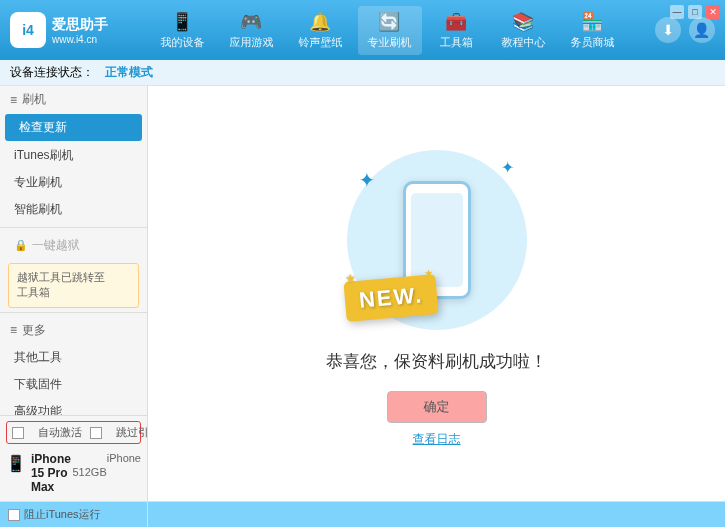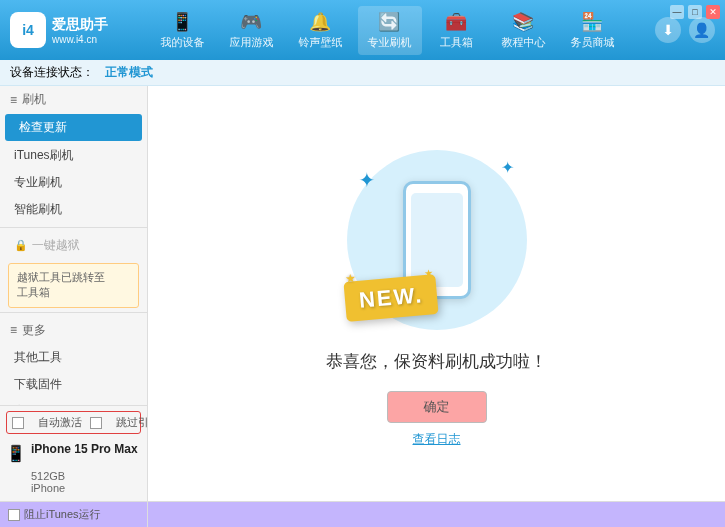--- a/index.html
+++ b/index.html
@@ -31,21 +31,21 @@
     .sidebar-divider { height: 1px; background: #ddd; margin: 4px 0; }
     .sidebar-disabled { padding: 5px 14px; color: #aaa; font-size: 12px; display: flex; align-items: center; }
     .sidebar-disabled .lock-icon { margin-right: 4px; font-size: 11px; }
     .sidebar-notice { margin: 4px 8px; padding: 6px 8px; background: #fff8e1; border: 1px solid #ffcc80; border-radius: 3px; font-size: 11px; color: #666; line-height: 1.4; }
     .success-illustration { display: flex; flex-direction: column; align-items: center; }
     .cb-item { display: flex; align-items: center; gap: 14px; cursor: pointer; }
     .cb-box { width: 12px; height: 12px; border: 1px solid #999; background: white; }
     .cb-label { font-size: 11px; color: #555; white-space: nowrap; }
     .device-row { display: flex; align-items: flex-start; gap: 5px; padding: 2px 0; }
     .device-phone-icon { color: #2196d3; font-size: 16px; margin-top: 2px; }
-    .device-text { display: flex; flex-direction: column; }
+    .device-text { display: flex; }
     .device-name-text { font-size: 12px; color: #222; font-weight: bold; }
     .device-storage-text { font-size: 11px; color: #666; margin-top: 14px; }
     .device-type-text { font-size: 11px; color: #666; }
 
     
     .app-wrapper { width: 725px; height: 527px; display: flex; flex-direction: column; position: relative; }
     .main-area { display: flex; flex: 1; overflow: hidden; }
     .sidebar-full { width: 148px; background: #f5f5f5; border-right: 1px solid #ddd; display: flex; flex-direction: column; }
     .sidebar-scroll { flex: 1; overflow-y: auto; }
     .sidebar-bottom { border-top: 1px solid #ddd; padding: 5px 6px; }
@@ -216,20 +216,20 @@
         <div style="font-size:17px; color:#333; margin-bottom:18px;">恭喜您，保资料刷机成功啦！</div>
 
         <button style="width:100px; height:32px; background:#fca5a5; border:1px solid #bbb; border-radius:4px; cursor:pointer; font-size:13px; color:#555; margin-bottom:8px;">确定</button>
 
         <span style="color:#2196d3; font-size:12px; cursor:pointer; text-decoration:underline;">查看日志</span>
       </div>
     </div>
 
   </div>
 
-  <div style="height:26px; background:#c4b5fd; border-top:1px solid #ddd; display:flex; align-items:center; padding:0;">
+  <div style="height:26px; background:#7dd3fc; border-top:1px solid #ddd; display:flex; align-items:center; padding:0;">
     <div style="width:148px; border-right:1px solid #ddd; padding:0 8px; display:flex; align-items:center; gap:4px; height:100%;">
       <div style="width:12px; height:12px; border:1px solid #999; background:white;"></div>
       <span style="font-size:11px; color:#555;">阻止iTunes运行</span>
     </div>
   </div>
 
 </div>
 
 </body></html>

